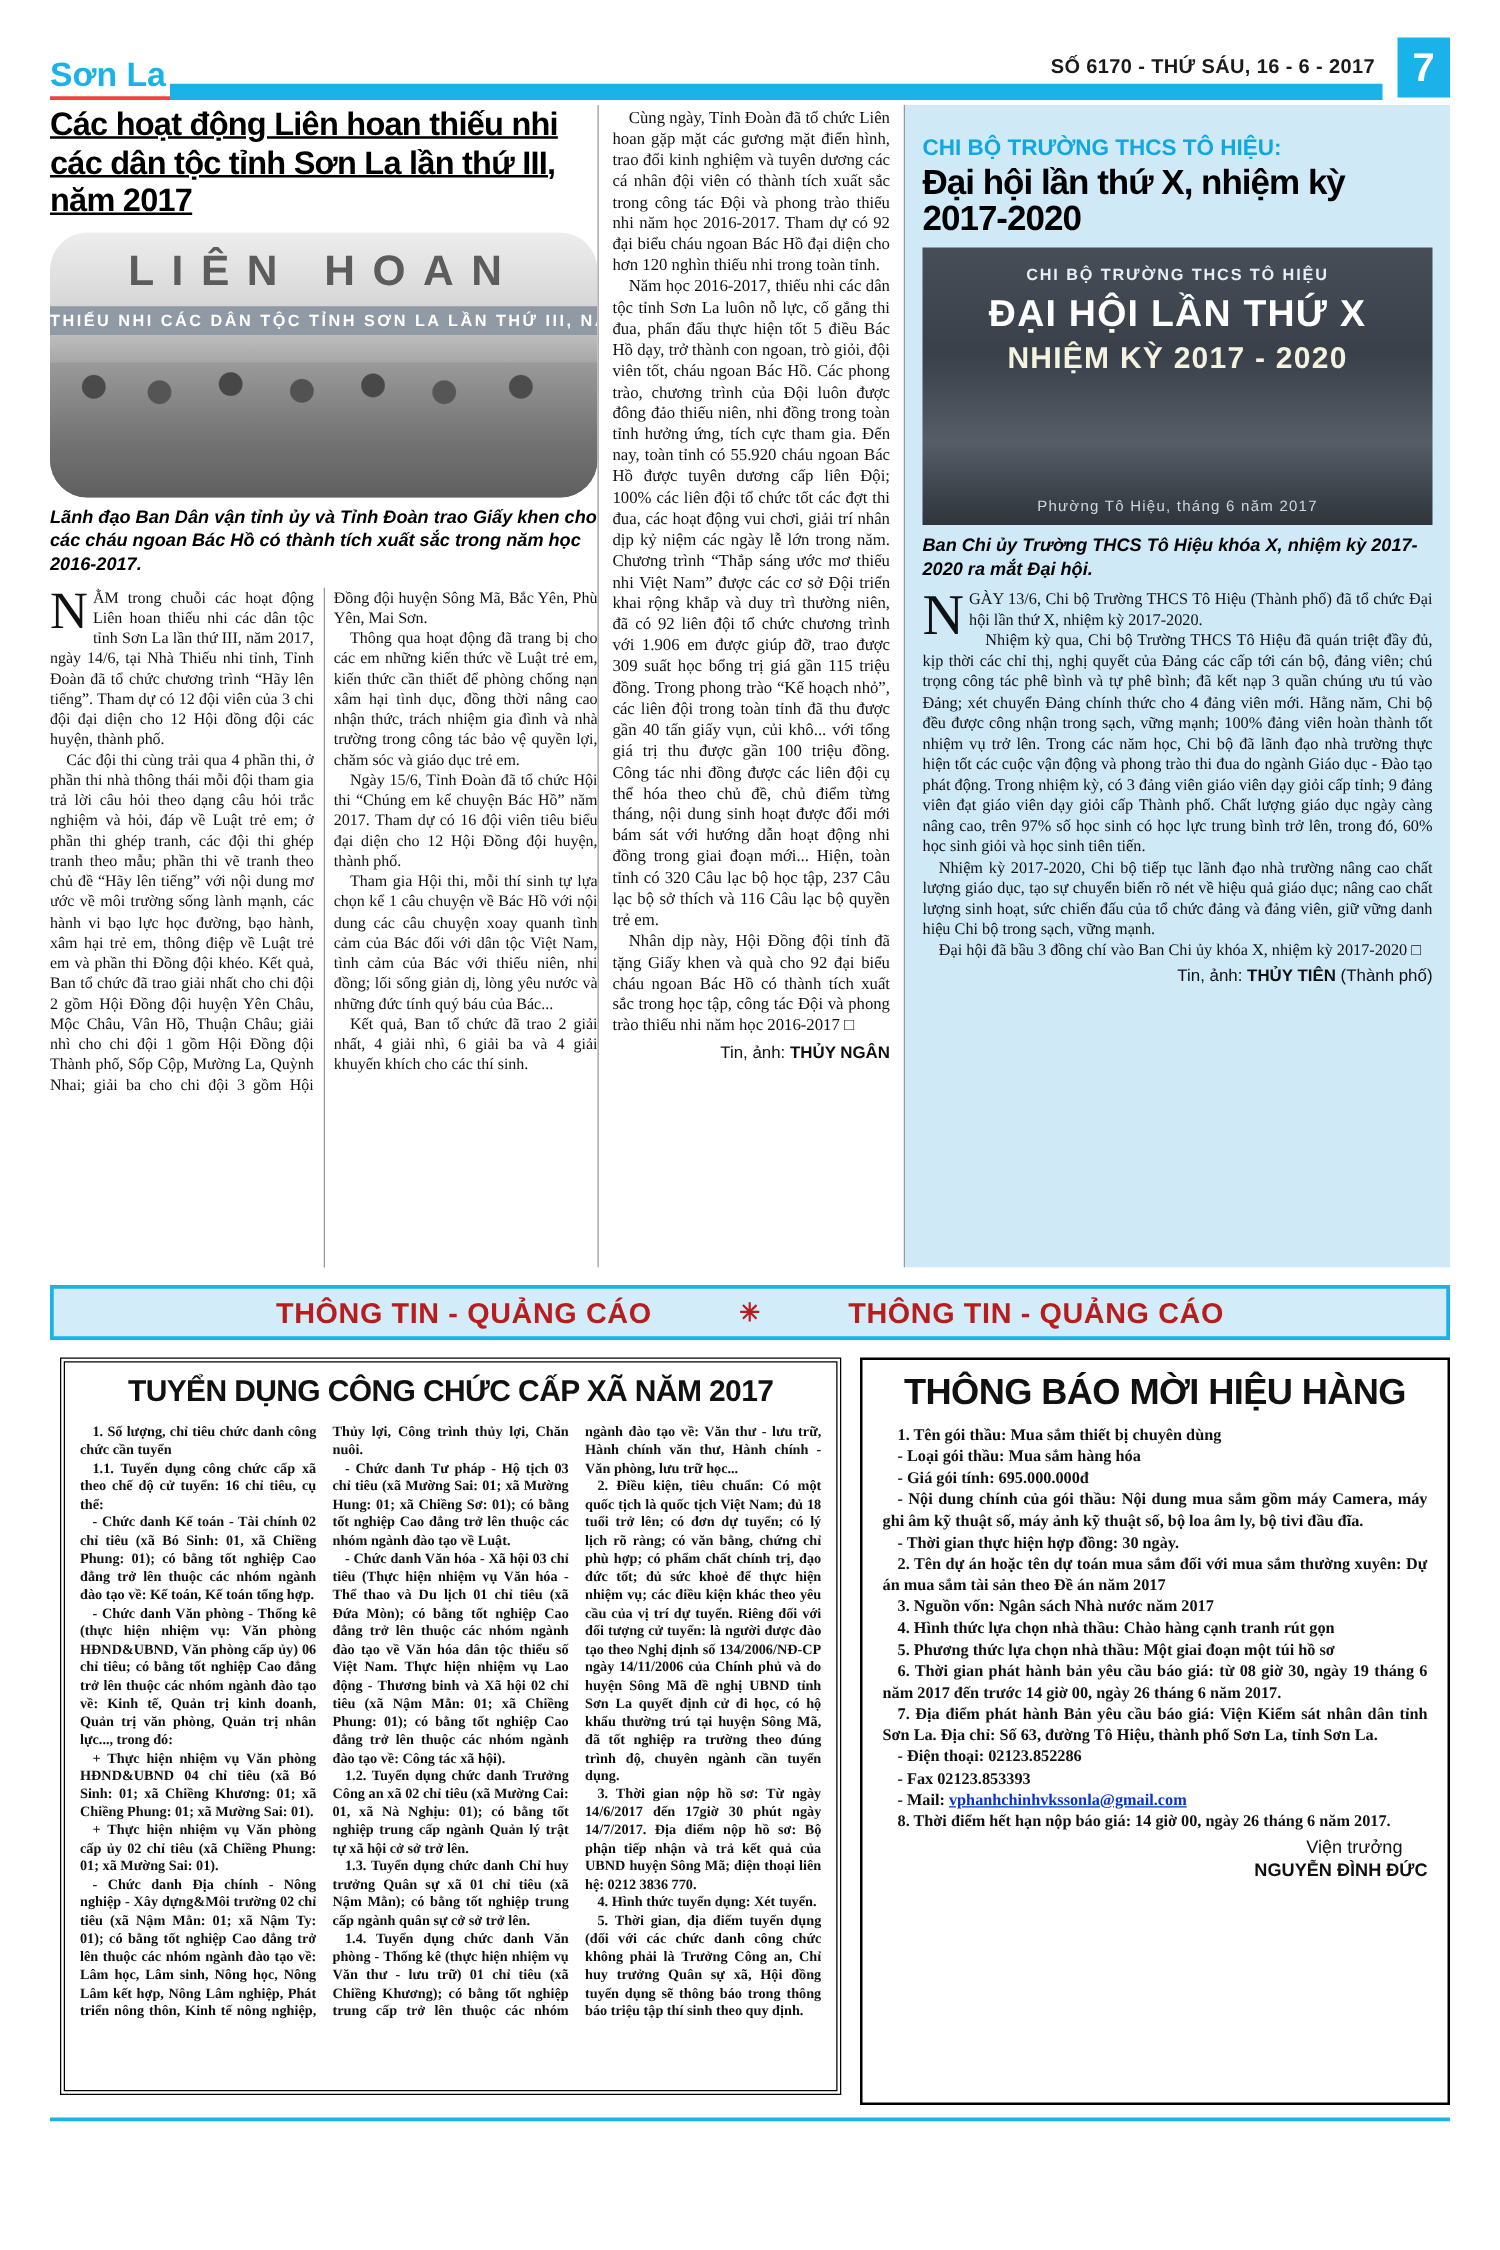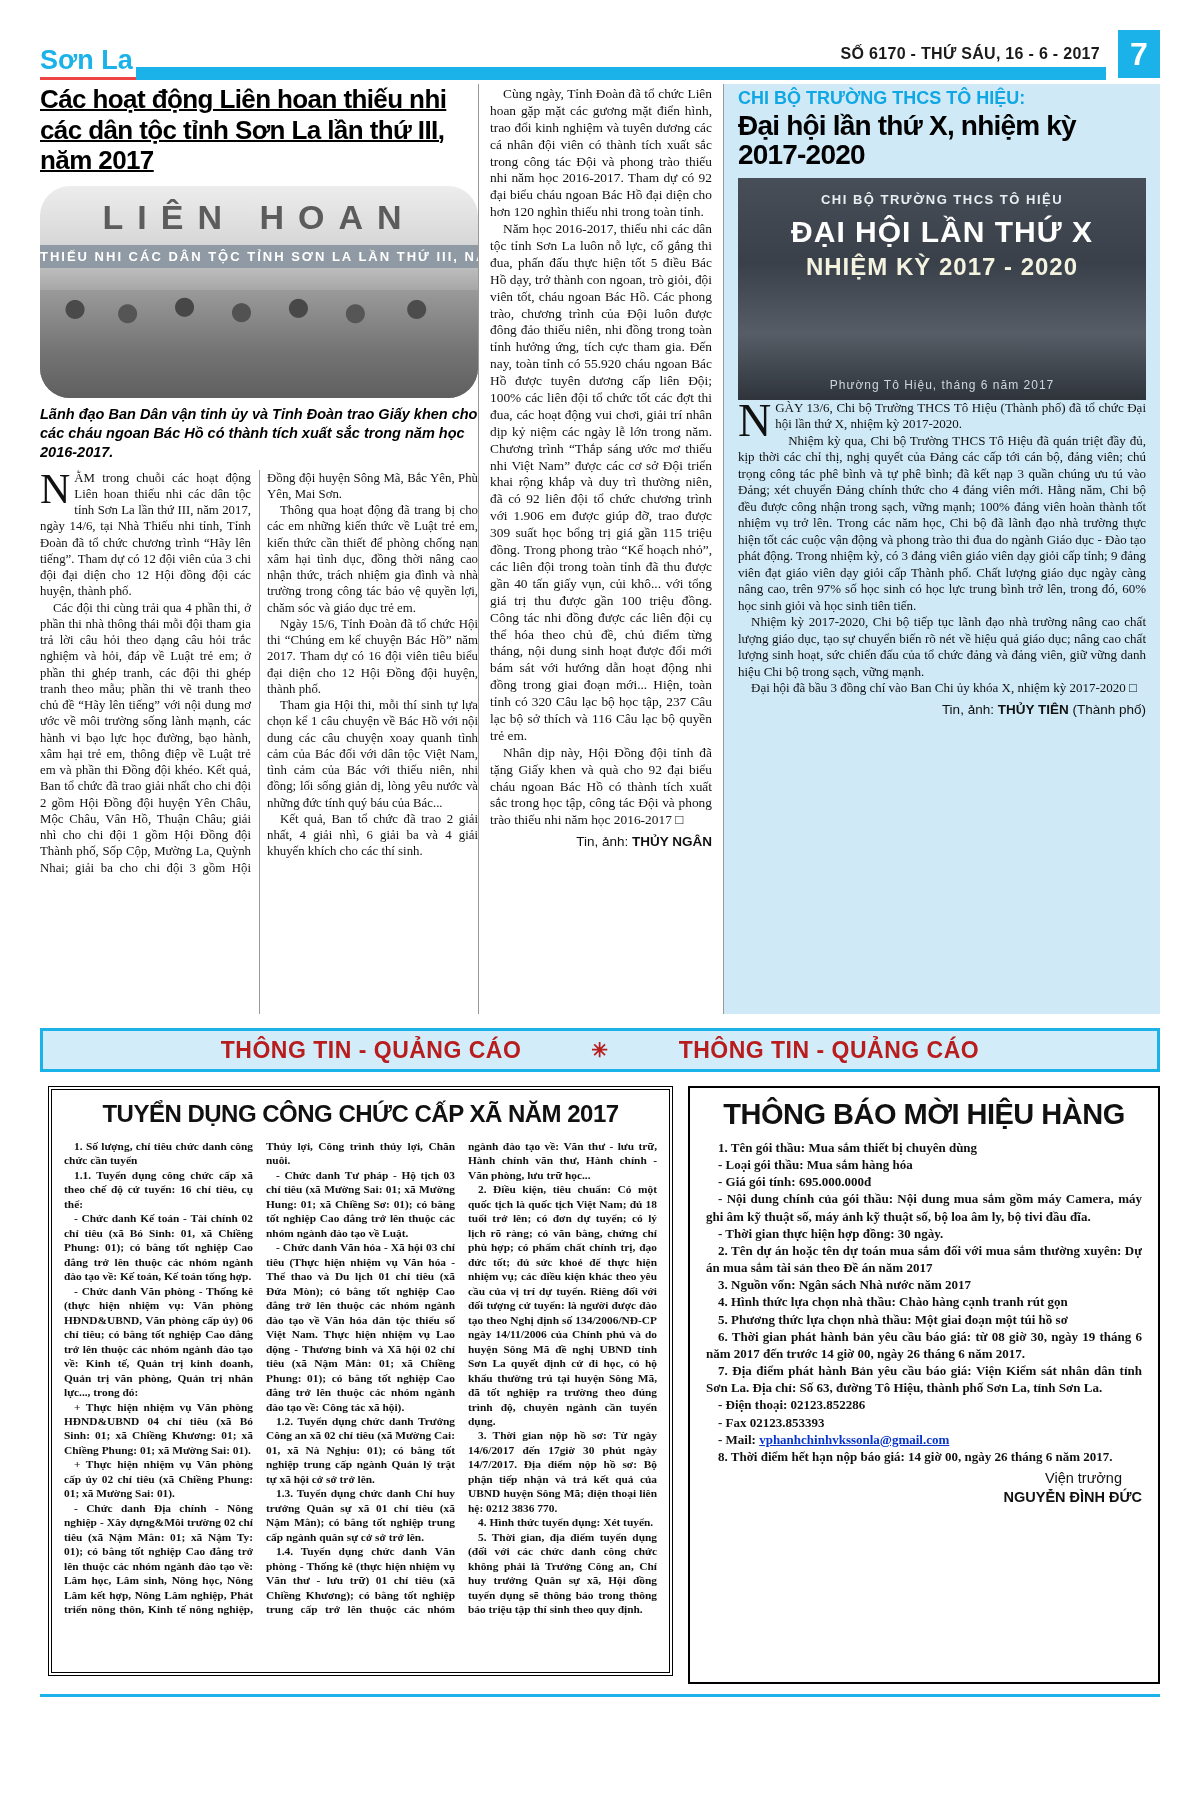--- a/index.html
+++ b/index.html
@@ -48,21 +48,21 @@
   .body2 .lead{text-indent:0;}
   .dropcap{float:left;font-size:42px;line-height:34px;padding:2px 4px 0 0;font-weight:400;}
   .mid{position:absolute;left:438px;top:0;width:246px;height:100%;box-sizing:border-box;
         border-left:1px solid #999;border-right:1px solid #999;padding:2px 11px 0;
         font-size:13.4px;line-height:1.26;text-align:justify;overflow:hidden;}
   .byline{margin-top:4px !important;text-indent:0 !important;text-align:right;
         font-family:"Liberation Sans",sans-serif;font-size:13.5px;}
   .byline b{font-weight:700;}
   
   .panel{position:absolute;left:684px;top:0;width:436px;height:100%;box-sizing:border-box;
-        background:#cfe9f7;padding:4px 14px;overflow:hidden;}
+        background:#cfe9f7;padding:24px 14px;overflow:hidden;}
   .kicker{font-family:"Liberation Sans",sans-serif;font-weight:700;font-size:18px;
         color:#0fa7e4;margin:0 0 2px;}
   .panel-title{font-family:"Liberation Sans",sans-serif;font-weight:700;font-size:28px;
         letter-spacing:-.8px;margin:0 0 8px;color:#000;line-height:1.05;}
   .photo2{position:relative;width:100%;height:222px;overflow:hidden;text-align:center;
         background:linear-gradient(180deg,#474e57 0%,#3a4049 38%,#565d66 70%,#2f343b 100%);}
   .ph2-l1{margin-top:14px;color:#e9eef2;font-family:"Liberation Sans",sans-serif;
         font-weight:700;font-size:13px;letter-spacing:1.5px;}
   .ph2-l2{margin-top:8px;color:#fff;font-family:"Liberation Sans",sans-serif;
         font-weight:700;font-size:30px;letter-spacing:1px;}
@@ -144,20 +144,21 @@
 
     <aside class="panel">
       <p class="kicker">CHI BỘ TRƯỜNG THCS TÔ HIỆU:</p>
       <h2 class="panel-title">Đại hội lần thứ X, nhiệm kỳ 2017-2020</h2>
       <div class="photo2">
         <div class="ph2-l1">CHI BỘ TRƯỜNG THCS TÔ HIỆU</div>
         <div class="ph2-l2">ĐẠI HỘI LẦN THỨ X</div>
         <div class="ph2-l3">NHIỆM KỲ 2017 - 2020</div>
         <div class="ph2-l4">Phường Tô Hiệu, tháng 6 năm 2017</div>
       </div>
+      <p class="caption">Ban Chi ủy Trường THCS Tô Hiệu khóa X, nhiệm kỳ 2017-2020 ra mắt Đại hội.</p>
       <div class="panel-body">
         <p class="lead"><span class="dropcap">N</span><span>GÀY 13/6, Chi bộ Trường THCS Tô Hiệu (Thành phố) đã tổ chức Đại hội lần thứ X, nhiệm kỳ 2017-2020.</span></p>
         <p>Nhiệm kỳ qua, Chi bộ Trường THCS Tô Hiệu đã quán triệt đầy đủ, kịp thời các chỉ thị, nghị quyết của Đảng các cấp tới cán bộ, đảng viên; chú trọng công tác phê bình và tự phê bình; đã kết nạp 3 quần chúng ưu tú vào Đảng; xét chuyển Đảng chính thức cho 4 đảng viên mới. Hằng năm, Chi bộ đều được công nhận trong sạch, vững mạnh; 100% đảng viên hoàn thành tốt nhiệm vụ trở lên. Trong các năm học, Chi bộ đã lãnh đạo nhà trường thực hiện tốt các cuộc vận động và phong trào thi đua do ngành Giáo dục - Đào tạo phát động. Trong nhiệm kỳ, có 3 đảng viên giáo viên dạy giỏi cấp tỉnh; 9 đảng viên đạt giáo viên dạy giỏi cấp Thành phố. Chất lượng giáo dục ngày càng nâng cao, trên 97% số học sinh có học lực trung bình trở lên, trong đó, 60% học sinh giỏi và học sinh tiên tiến.</p>
         <p>Nhiệm kỳ 2017-2020, Chi bộ tiếp tục lãnh đạo nhà trường nâng cao chất lượng giáo dục, tạo sự chuyển biến rõ nét về hiệu quả giáo dục; nâng cao chất lượng sinh hoạt, sức chiến đấu của tổ chức đảng và đảng viên, giữ vững danh hiệu Chi bộ trong sạch, vững mạnh.</p>
         <p>Đại hội đã bầu 3 đồng chí vào Ban Chi ủy khóa X, nhiệm kỳ 2017-2020 □</p>
         <p class="byline"><span>Tin, ảnh:</span> <b>THỦY TIÊN</b> <span>(Thành phố)</span></p>
       </div>
     </aside>
   </section>
 

